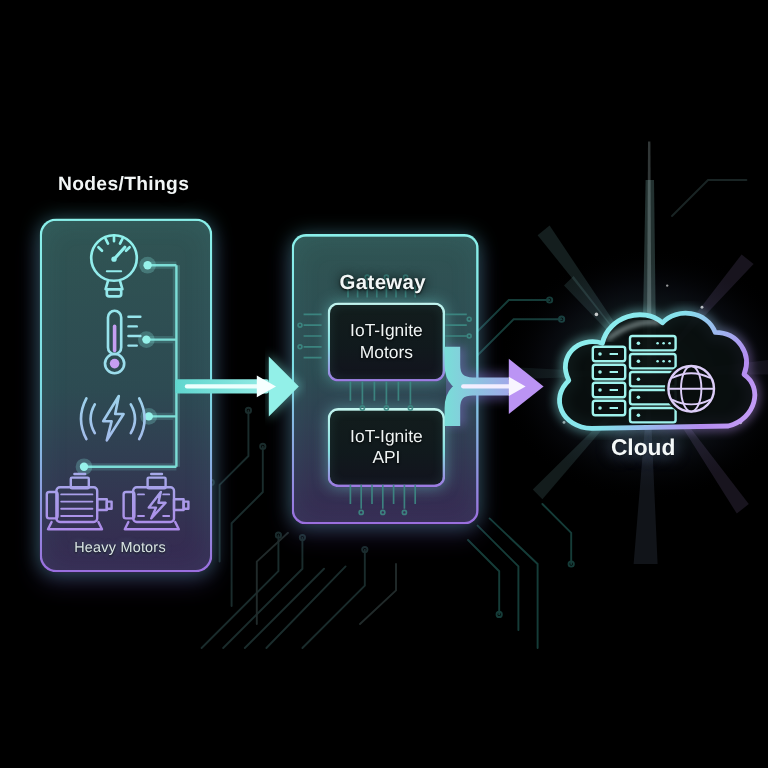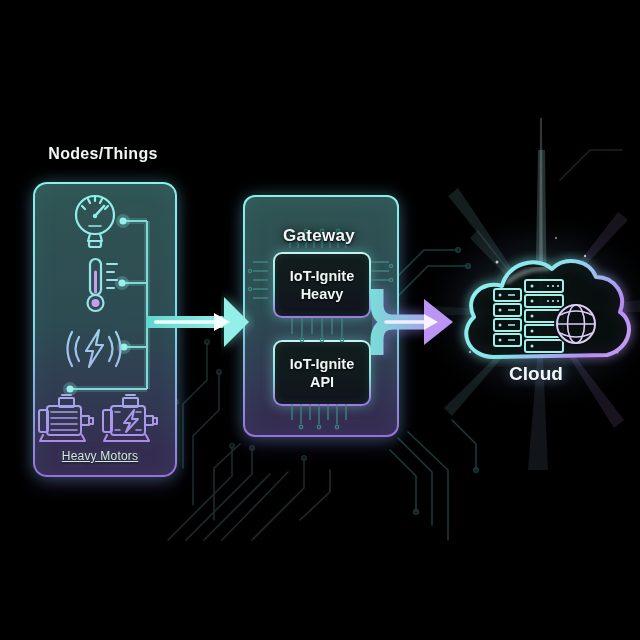--- a/index.html
+++ b/index.html
@@ -15,21 +15,21 @@
   #h-nodes{left:33px;top:145px;width:140px;}
   #h-edge{left:233px;top:146px;width:172px;}
   #gw-title{left:243px;top:208px;width:152px;font-size:17px;margin-top:18px;}
   .sensor-label{
     position:absolute;left:37px;width:126px;text-align:center;color:#dbe6e5;
     font-size:12px;letter-spacing:.2px;text-shadow:0 0 6px rgba(140,235,230,.35),0 1px 2px #000;
   }
   #lbl-pressure{top:245px;}
   #lbl-temperature{top:307px;}
   #lbl-vibration{top:368px;}
-  #lbl-motors{top:449px;text-decoration:underline;}
+  #lbl-motors{top:449px;}
   #cloud-label{
     position:absolute;left:473px;top:363px;width:126px;text-align:center;color:#f4f8f8;
     font-weight:700;font-size:19px;text-shadow:0 0 12px rgba(160,200,255,.6),0 1px 2px #000;
   }
   .neon{
     position:absolute;border:2px solid transparent;border-radius:14px;
     background:linear-gradient(165deg,rgba(13,25,25,.72),rgba(16,12,27,.72)) padding-box,
                linear-gradient(180deg,#8af0ea 0%,#7cdce4 48%,#9a6ede 100%) border-box;
     box-shadow:0 0 16px rgba(100,230,225,.32),0 8px 20px rgba(130,90,220,.22),
                inset 0 0 24px rgba(90,200,200,.10);
@@ -39,21 +39,21 @@
   .chip{
     position:absolute;width:94px;height:62px;border:2px solid transparent;border-radius:9px;
     background:linear-gradient(175deg,rgba(9,17,17,.95),rgba(11,13,19,.95)) padding-box,
                linear-gradient(180deg,#c4f6f0 0%,#86e0e0 55%,#9d78e2 100%) border-box;
     box-shadow:0 0 12px rgba(120,235,230,.4),inset 0 0 10px rgba(120,235,230,.10);
     display:flex;flex-direction:column;justify-content:center;align-items:center;
   }
   #agent-box{left:273px;top:252px;}
   #api-box{left:273px;top:340px;}
   .chip-line{
-    color:#f0f5f5;font-weight:700;font-size:14.5px;line-height:18px;text-align:right;
+    color:#f0f5f5;font-weight:400;font-size:14.5px;line-height:18px;text-align:right;
     text-shadow:0 1px 2px #000;
   }
 </style>
 </head>
 <body>
 
 <div class="stage">
 
   <svg class="layer" viewBox="0 0 640 640">
     <defs>
@@ -112,21 +112,21 @@
       <circle cx="617" cy="352" r="1.5" fill="#ffffff" opacity="0.7"></circle>
       <circle cx="470" cy="352" r="1.2" fill="#ffffff" opacity="0.6"></circle>
       <circle cx="556" cy="238" r="1.0" fill="#ffffff" opacity="0.6"></circle>
     </g>
   </svg>
 
   <div class="neon" id="nodes-box"></div>
   <div class="neon" id="gateway-box"></div>
   <div class="chip" id="agent-box">
     <div class="chip-line">IoT-Ignite</div>
-    <div class="chip-line">Heavy</div>
+    <div class="chip-line">Motors</div>
   </div>
   <div class="chip" id="api-box">
     <div class="chip-line">IoT-Ignite</div>
     <div class="chip-line">API</div>
   </div>
 
   <svg class="layer" viewBox="0 0 640 640">
     <defs>
       <linearGradient id="gIcon" gradientUnits="userSpaceOnUse" x1="0" y1="192" x2="0" y2="468">
         <stop offset="0%" stop-color="#8ff2ec"></stop>

